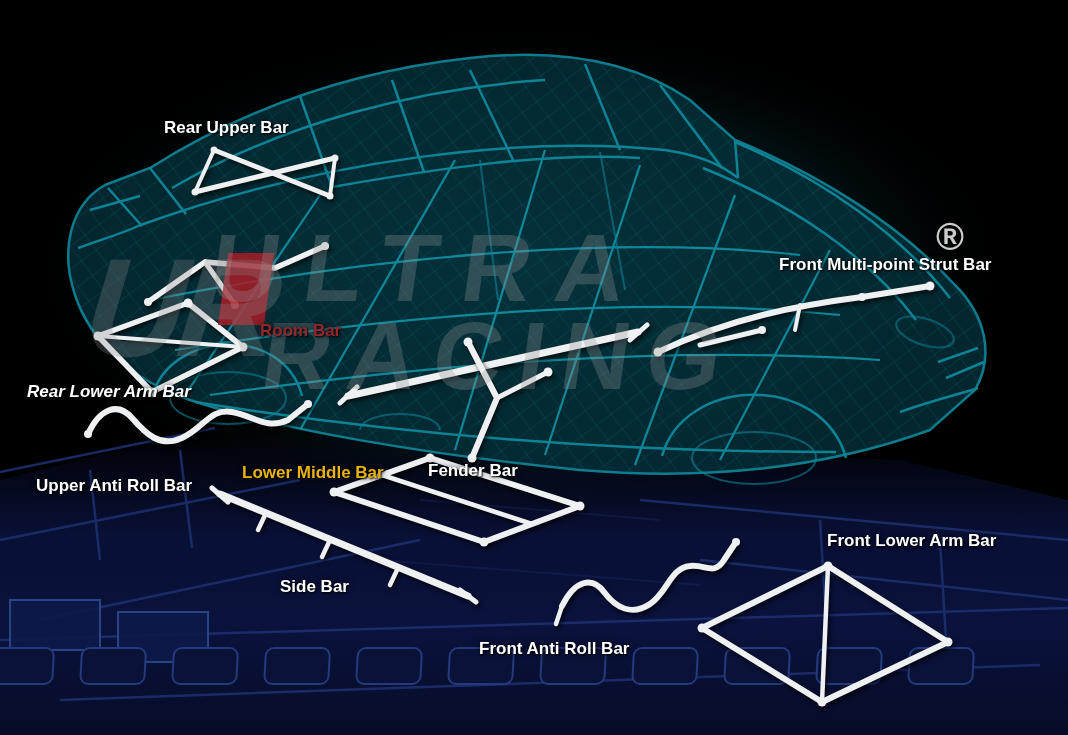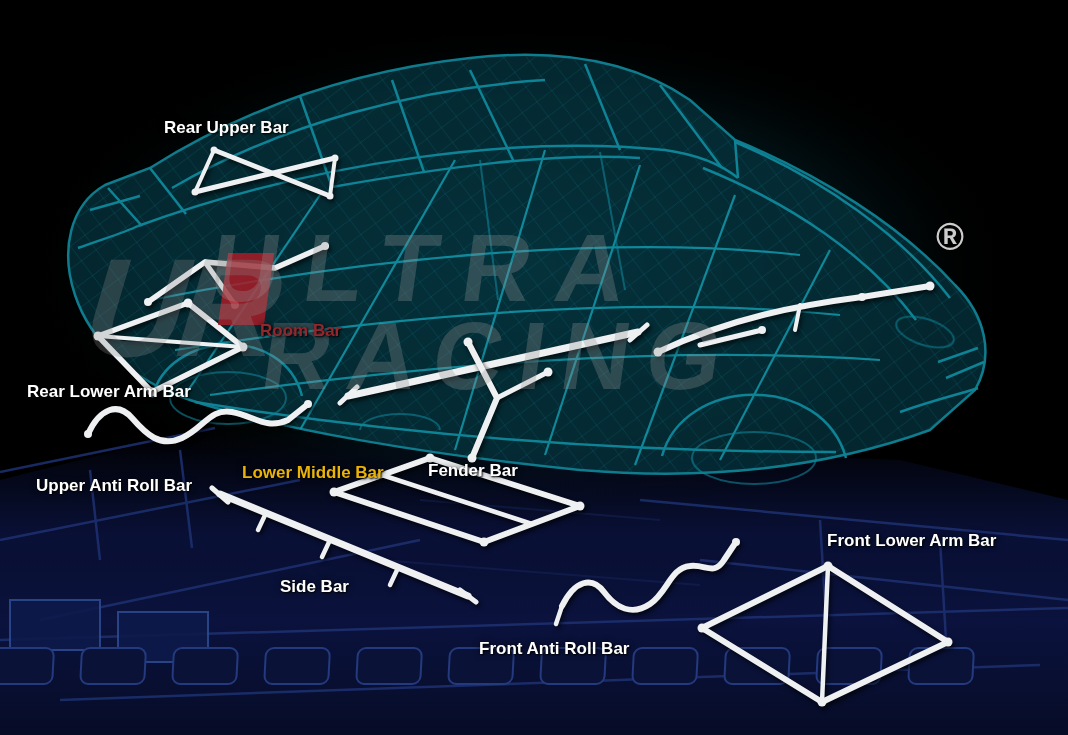--- a/index.html
+++ b/index.html
@@ -252,21 +252,22 @@
   <div class="logo-red-block" style="background: rgb(168, 28, 40);"></div>
   <div class="logo-letters">UR</div>
   <div class="watermark">
     <div class="wm-line1">ULTRA</div>
     <div class="wm-line2">RACING</div>
   </div>
   <div class="registered-mark">®</div>
 
   <div class="label" style="left: 120px; top: 118px; color: rgb(255, 255, 255); margin-left: 44px;">Rear Upper Bar</div>
   <div class="label" style="left: 260px; top: 321px; color: rgb(147, 39, 46);">Room Bar</div>
-  <div class="label" style="left: 27px; top: 382px; color: rgb(255, 255, 255);">Rear Lower Arm Bar</div>
+  <div class="label" style="left: 27px; top: 382px; color: rgb(255, 255, 255); font-style: italic;">Rear Lower Arm Bar</div>
   <div class="label" style="left: 242px; top: 427px; color: #eab308; margin-top: 36px;">Lower Middle Bar</div>
   <div class="label" style="left: 36px; top: 476px; color: rgb(255, 255, 255);">Upper Anti Roll Bar</div>
   <div class="label" style="left: 428px; top: 461px; color: rgb(255, 255, 255);">Fender Bar</div>
   <div class="label" style="left: 256px; top: 577px; color: rgb(255, 255, 255); margin-left: 24px;">Side Bar</div>
   <div class="label" style="left: 479px; top: 639px; color: rgb(255, 255, 255);">Front Anti Roll Bar</div>
+  <div class="label" style="left: 779px; top: 255px; color: rgb(255, 255, 255);">Front Multi-point Strut Bar</div>
   <div class="label" style="left: 827px; top: 531px; color: rgb(255, 255, 255);">Front Lower Arm Bar</div>
 
 </div>
 
 </body></html>

